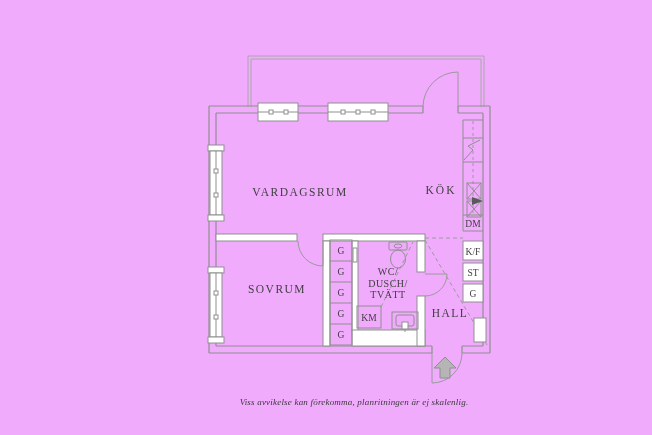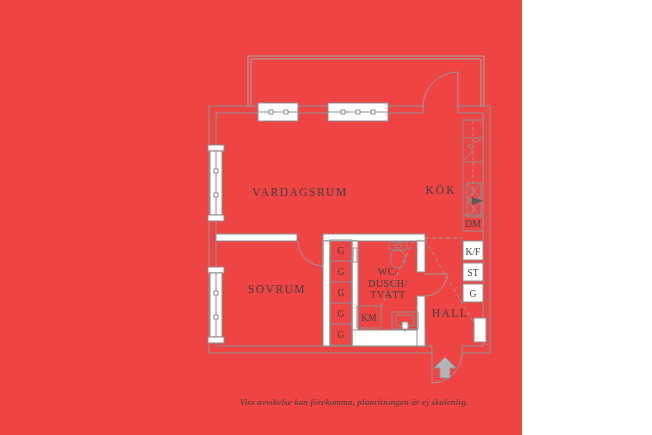--- a/index.html
+++ b/index.html
@@ -1,19 +1,19 @@
 <!DOCTYPE html>
 <html><head>
 <meta charset="utf-8">
 <style>
   html,body{margin:0;padding:0;background:#ffffff;}
   .canvas{
     position:relative;
-    width:522px;height:435px;
-    background:#ef4444;
+    width:652px;height:435px;
+    background:#f0abfc;
     overflow:hidden;
     font-family:"Liberation Serif","DejaVu Serif",serif;
   }
   .plan-svg{position:absolute;left:0;top:0;}
   .room-label{
     fill:#3f3f3f;
     font-family:"Liberation Serif","DejaVu Serif",serif;
   }
   .disclaimer{
     position:absolute;

